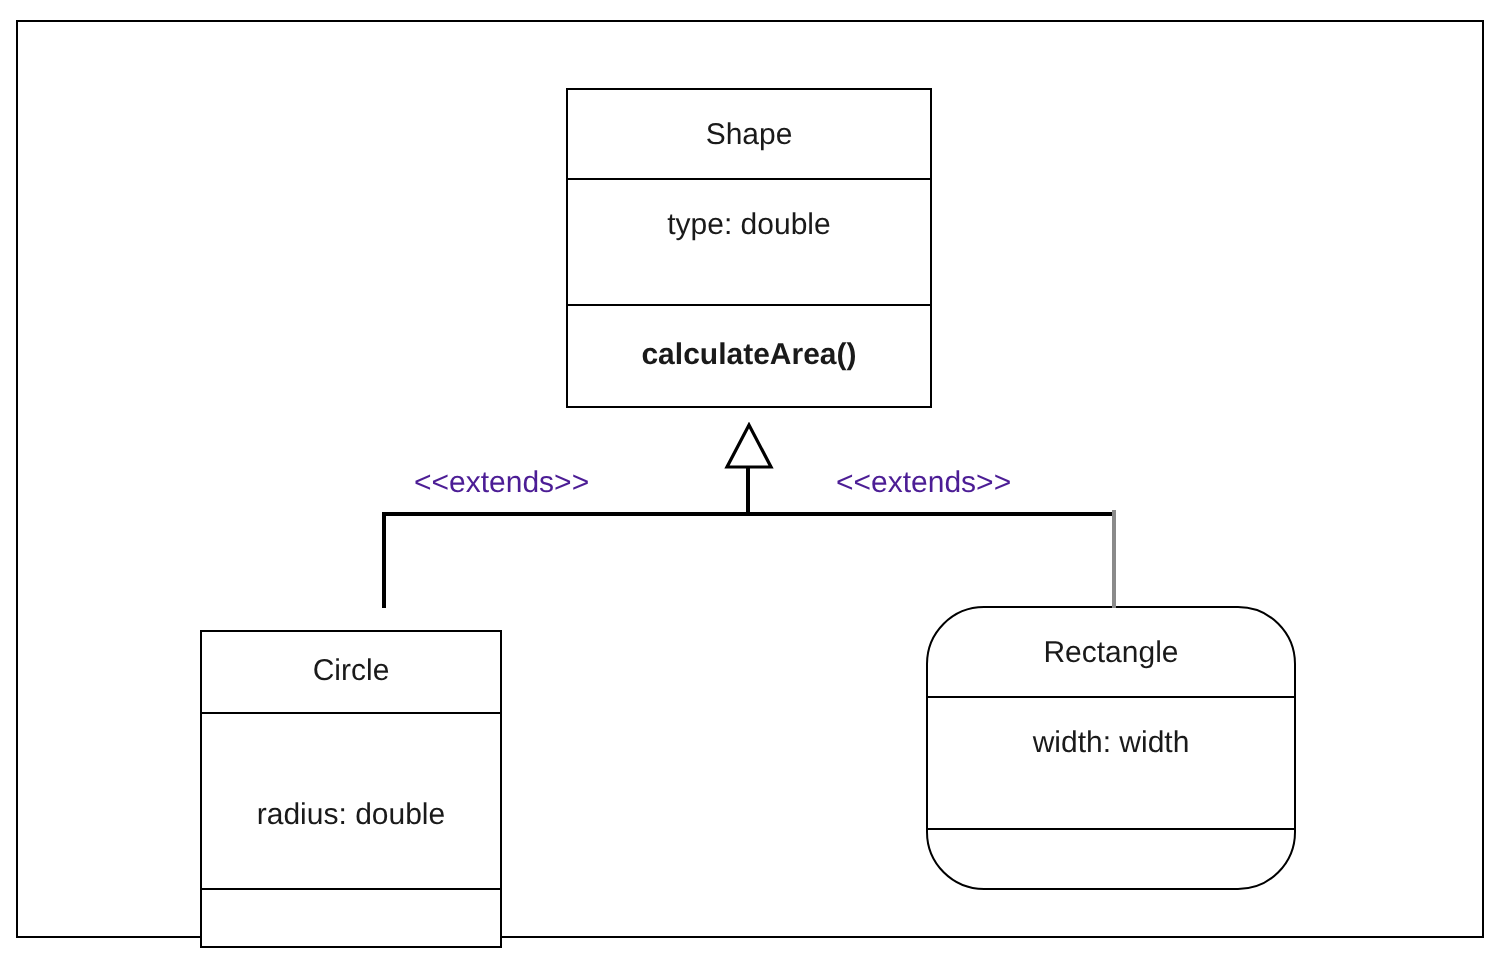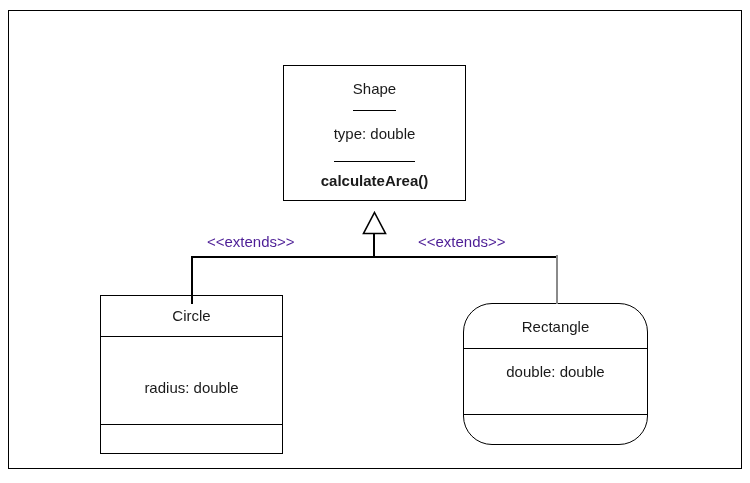--- a/index.html
+++ b/index.html
@@ -40,24 +40,24 @@
     line-height: 23px;
     border-bottom: 1.5px solid #000000;
   }
   .uml-class .methods {
     display: flex;
     align-items: center;
     justify-content: center;
     flex: 1;
     font-weight: bold;
   }
-  .shape-class   { left: 283px; top: 65px;  width: 183px; height: 136px; align-items: center; }
+  .shape-class   { left: 283px; top: 44px;  width: 183px; height: 160px; }
   .shape-class .title { height: 45px; }
   .shape-class .attrs { flex: 1; }
-  .circle-class  { left: 100px; top: 295px; width: 183px; height: 159px; gap: 28px; }
+  .circle-class  { left: 100px; top: 315px; width: 151px; height: 159px; gap: 28px; }
   .rect-class    { left: 463px; top: 303px; width: 185px; height: 142px; border-radius: 29px; }
   .circle-class .title, .rect-class .title { height: 45px; }
   .circle-class .attrs, .rect-class .attrs { height: 66px; }
   .connector { position: absolute; }
   .conn-h      { left: 191px; top: 256px; width: 367px; height: 2px; background: #000000; }
   .conn-v-left { left: 191px; top: 256px; width: 2px;  height: 48px; background: #000000; }
   .conn-v-right{ left: 556px; top: 255px; width: 2px;  height: 49px; background: #8a8a8a; }
   .conn-stem   { left: 373px; top: 233px; width: 2px;  height: 25px; background: #000000; }
   .tri-arrow   { left: 362px; top: 211px; width: 25px; height: 24px; }
   .stereo-label {
@@ -94,21 +94,21 @@
     <div class="title">Circle</div>
     <div class="attrs">
       <div>radius: double</div>
     </div>
     <div class="methods"></div>
   </div>
 
   <div class="uml-class rect-class">
     <div class="title">Rectangle</div>
     <div class="attrs">
-      <div>double: double</div>
+      <div>width: width</div>
     </div>
     <div class="methods"></div>
   </div>
 
   <div class="connector conn-h"></div>
   <div class="connector conn-v-left"></div>
   <div class="connector conn-v-right"></div>
   <div class="connector conn-stem"></div>
   <svg class="connector tri-arrow" viewBox="0 0 25 24" width="25" height="24">
     <polygon points="12.5,1.5 23.5,22.5 1.5,22.5" fill="#ffffff" stroke="#000000" stroke-width="1.6"></polygon>

